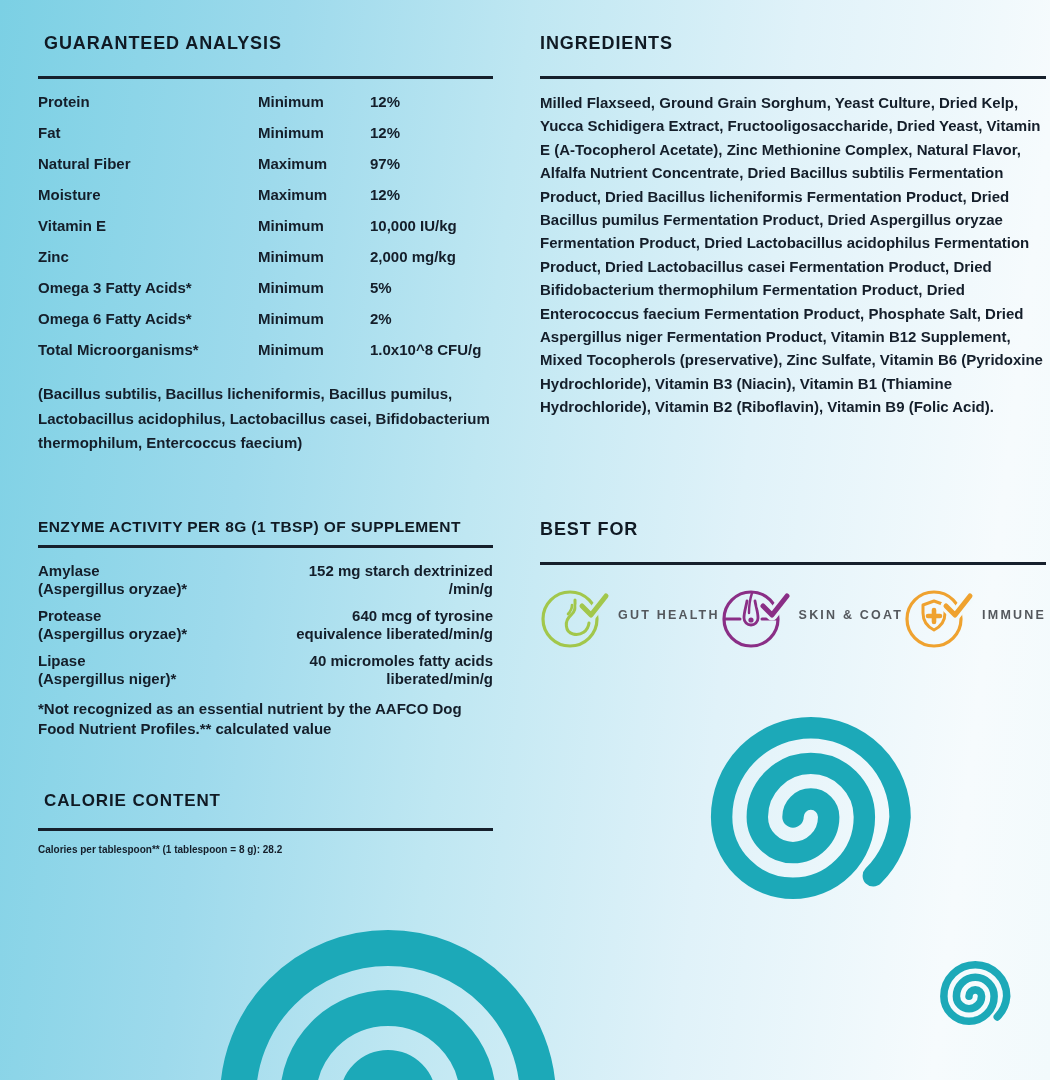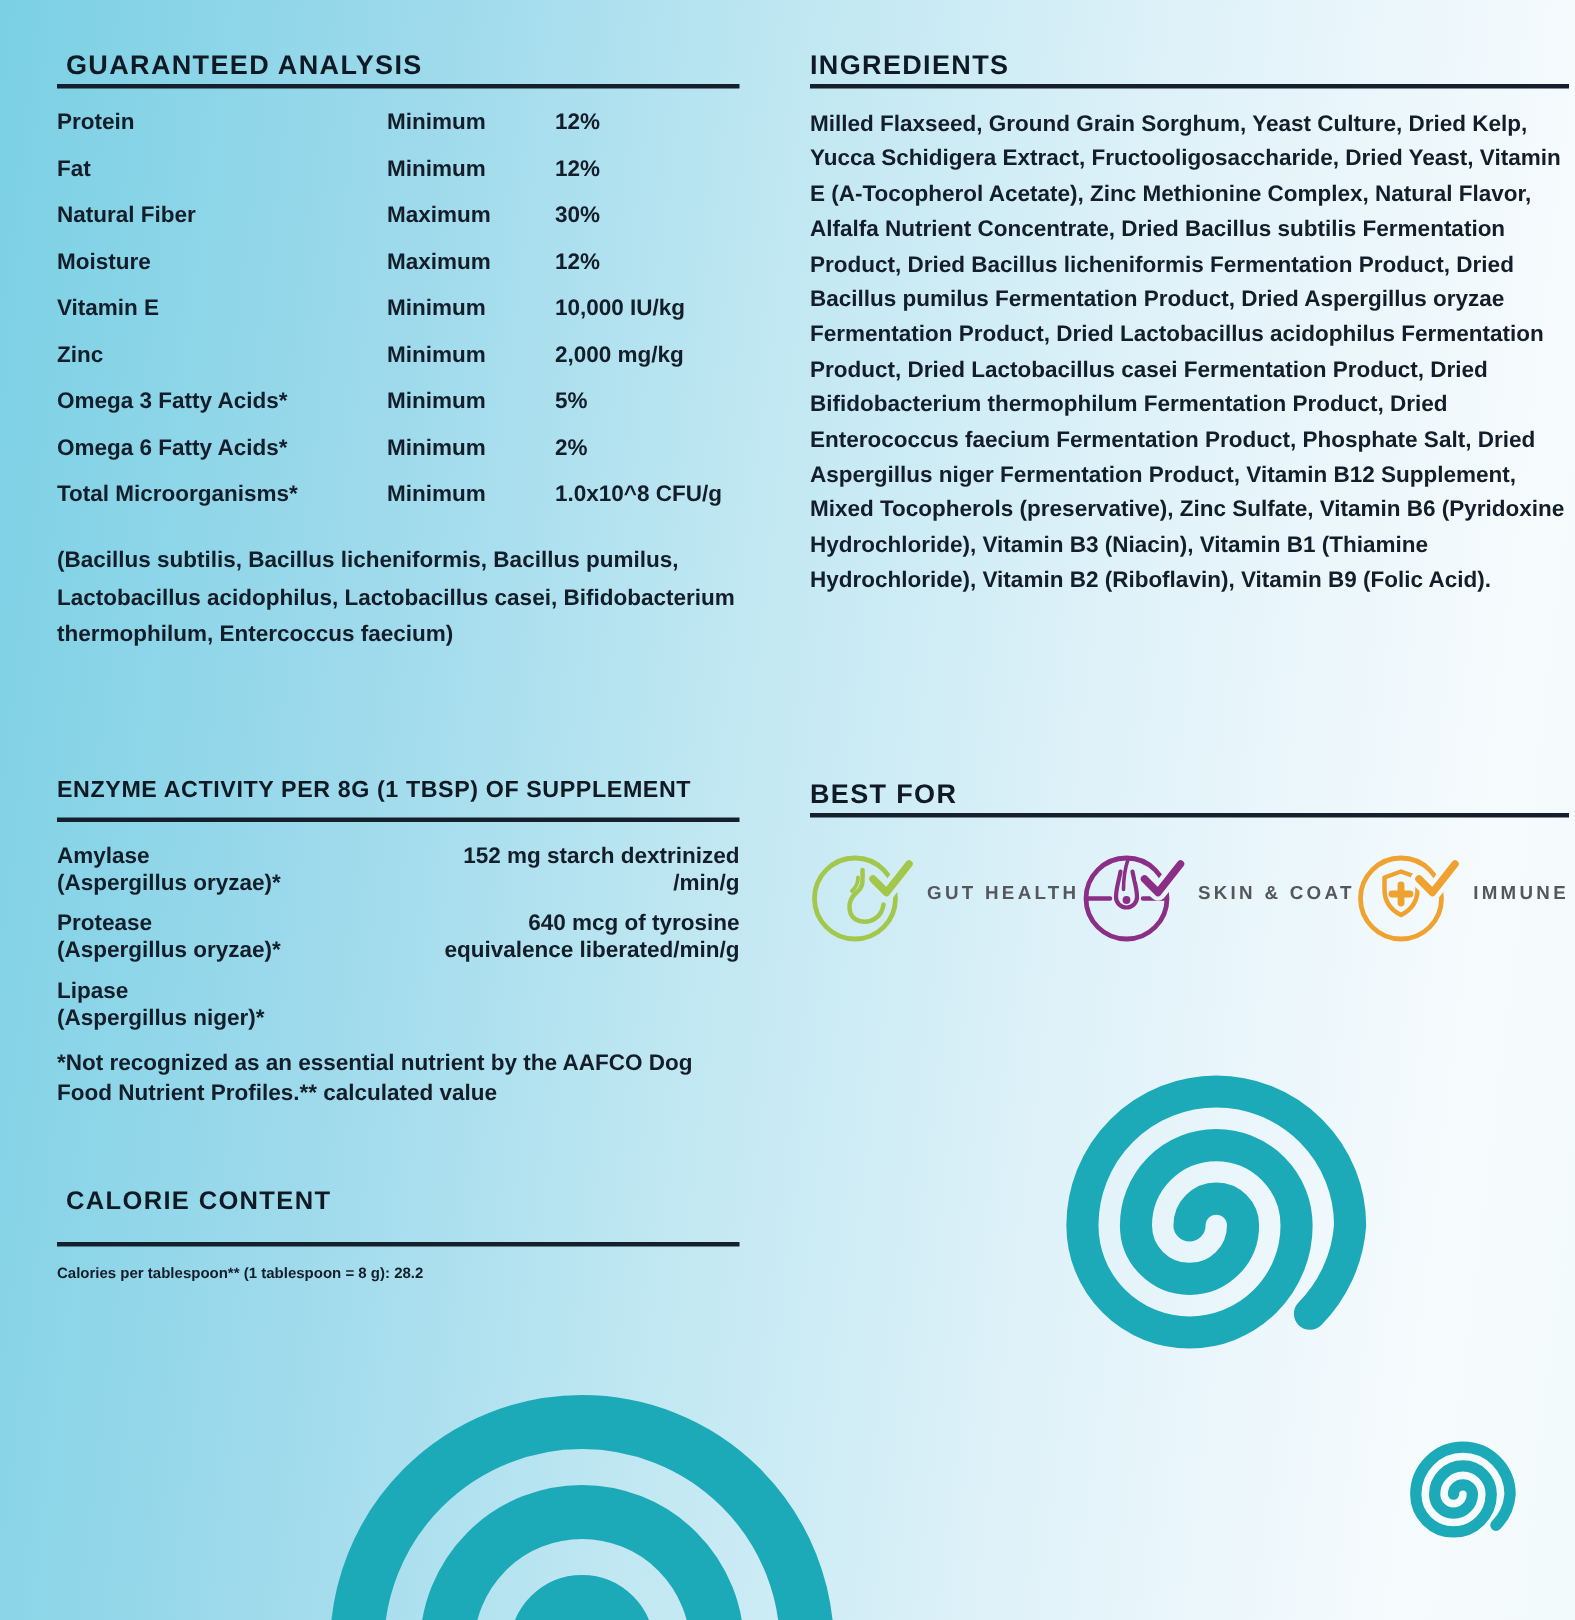--- a/index.html
+++ b/index.html
@@ -5,21 +5,21 @@
   html,body{margin:0;padding:0;}
   body{
     width:1050px;height:1080px;overflow:hidden;position:relative;
     font-family:"Liberation Sans","DejaVu Sans",sans-serif;
     background:linear-gradient(97deg,#7bd0e4 0%,#9edaec 25%,#bfe7f2 45%,#e0f2f9 68%,#f6fbfd 90%,#f2fafc 100%);
     color:#141e2a;
   }
   .sec{position:absolute;}
   h2{
     margin:0;font-size:18px;line-height:26px;font-weight:800;
-    letter-spacing:.9px;color:#101a24;padding-bottom:0;
+    letter-spacing:.9px;color:#101a24;padding-bottom:20px;
     border-bottom:3px solid #16202c;
   }
   h2.small{font-size:15.5px;line-height:22px;letter-spacing:.4px;padding-bottom:7px;}
   h2.cal{font-size:17px;line-height:23px;padding-bottom:16px;}
   h2 .ind{padding-left:6px;}
   
   .ga-table{margin-top:13px;}
   .ga-row{display:grid;grid-template-columns:220px 112px 1fr;font-size:15px;font-weight:700;line-height:20px;margin-bottom:11px;}
   .ga-value{}
   .note{margin-top:22px;font-size:15px;font-weight:700;line-height:24.5px;width:452px;}
@@ -72,21 +72,21 @@
         <span class="ga-value">12%</span>
       </div>
     <div class="ga-row">
         <span class="ga-nutrient ind">Fat</span>
         <span class="ga-basis">Minimum</span>
         <span class="ga-value">12%</span>
       </div>
     <div class="ga-row">
         <span class="ga-nutrient ind">Natural Fiber</span>
         <span class="ga-basis">Maximum</span>
-        <span class="ga-value">30%</span>
+        <span class="ga-value">97%</span>
       </div>
     <div class="ga-row">
         <span class="ga-nutrient ind">Moisture</span>
         <span class="ga-basis">Maximum</span>
         <span class="ga-value">12%</span>
       </div>
     <div class="ga-row">
         <span class="ga-nutrient ind">Vitamin E</span>
         <span class="ga-basis">Minimum</span>
         <span class="ga-value">10,000 IU/kg</span>
@@ -135,20 +135,24 @@
         </span>
       <span class="enz-val">
           <span>640 mcg of tyrosine</span>
           <span>equivalence liberated/min/g</span>
         </span>
     </div>
     <div class="enz-row">
       <span class="enz-name">
           <span>Lipase</span>
           <span>(Aspergillus niger)*</span>
+        </span>
+      <span class="enz-val">
+          <span>40 micromoles fatty acids</span>
+          <span>liberated/min/g</span>
         </span>
     </div>
   </div>
   <p class="footnote">*Not recognized as an essential nutrient by the AAFCO Dog Food Nutrient Profiles.** calculated value</p>
 </section>
 
 <section class="sec" style="left:38px;top:789px;width:455px;">
   <h2 class="cal"><span class="ind">CALORIE CONTENT</span></h2>
   <p class="cal-text">Calories per tablespoon** (1 tablespoon = 8 g): 28.2</p>
 </section>

